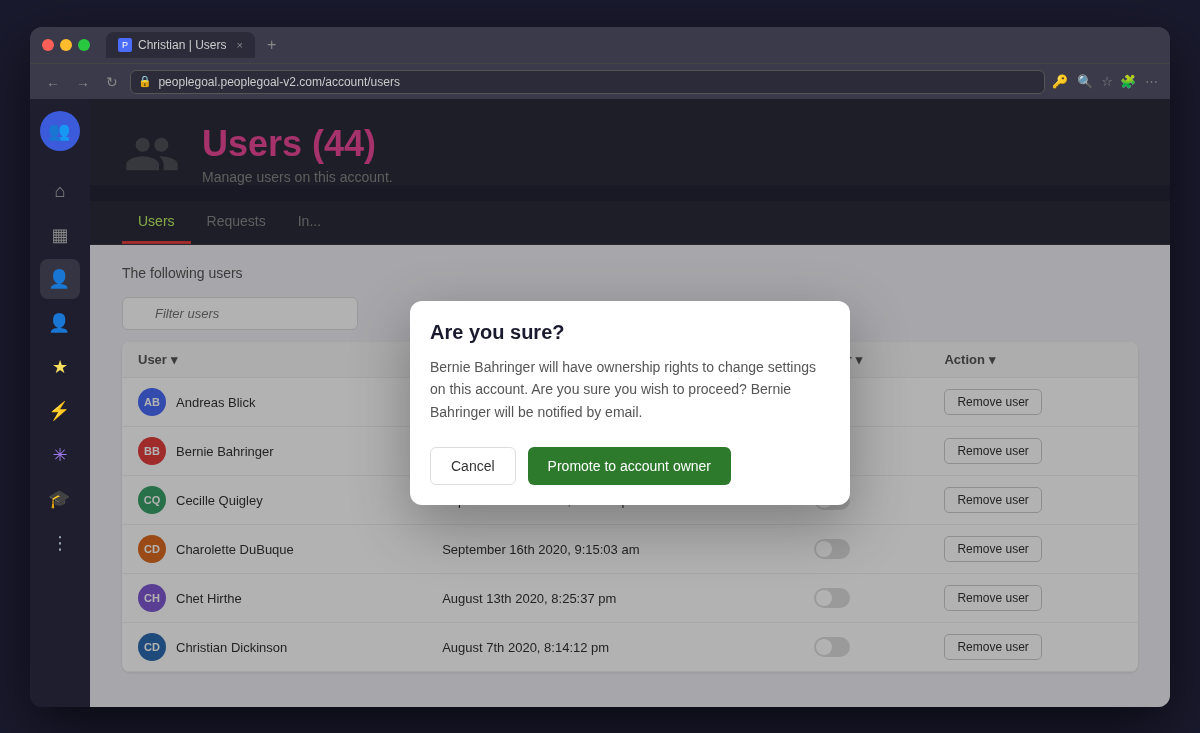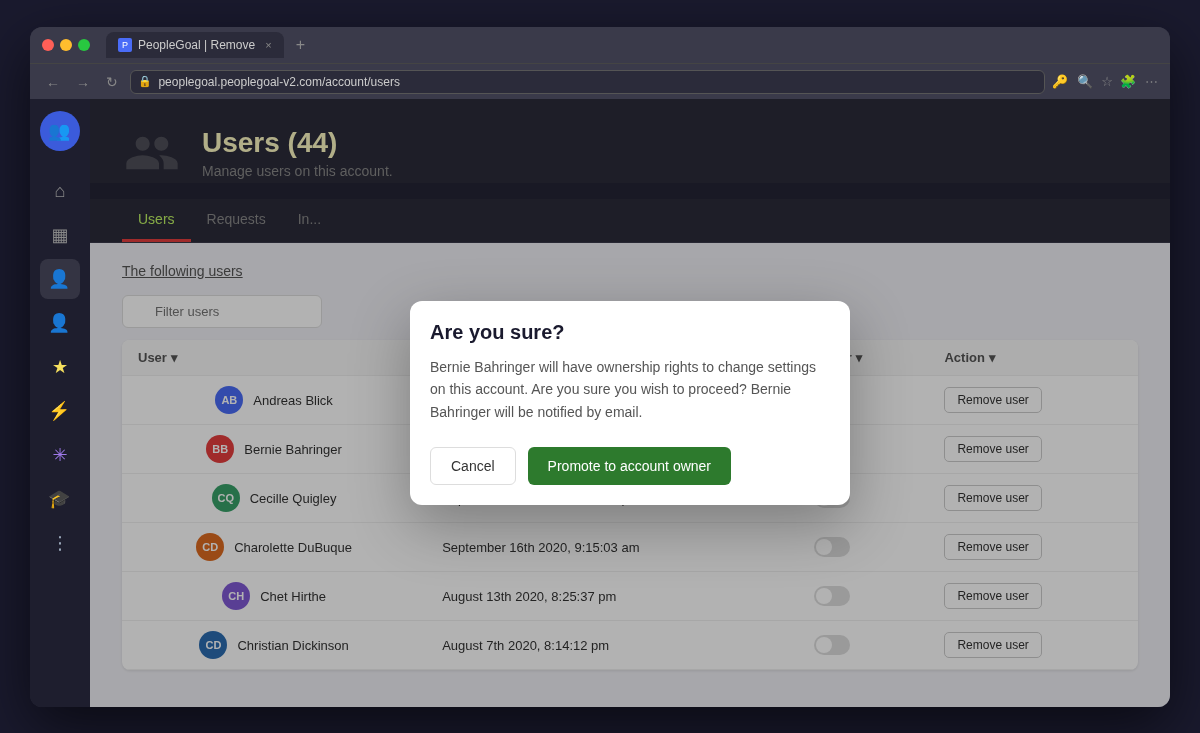--- a/index.html
+++ b/index.html
@@ -194,23 +194,23 @@
       height: 60px;
       display: flex;
       align-items: center;
       justify-content: center;
       opacity: 0.4;
     }
 
     .header-icon svg { width: 56px; height: 56px; fill: #888; }
 
     .header-text h1 {
-      font-size: 28px;
+      font-size: 36px;
       font-weight: 700;
-      color: #fef9c3;
+      color: #ec4899;
     }
 
     .header-text p {
       font-size: 14px;
       color: #888;
       margin-top: 4px;
     }
 
     .tab-nav {
       background: #2b2b3a;
@@ -239,38 +239,38 @@
       padding: 20px 32px;
       background: #f0f0f5;
       height: calc(100% - 140px);
       overflow: auto;
     }
 
     .content-description {
       font-size: 14px;
       color: #555;
       margin-bottom: 16px;
-      text-decoration: underline;
     }
 
     .filter-bar {
       display: flex;
       align-items: center;
       gap: 12px;
       margin-bottom: 12px;
     }
 
     .filter-input {
       border: 1px solid #ddd;
       border-radius: 6px;
       padding: 8px 12px 8px 32px;
       font-size: 13px;
-      width: 200px;
+      width: 236px;
       background: white;
       position: relative;
+      font-style: italic;
     }
 
     .filter-wrapper {
       position: relative;
       display: inline-flex;
       align-items: center;
     }
 
     .filter-search-icon {
       position: absolute;
@@ -303,21 +303,20 @@
       padding: 10px 16px;
       font-size: 13px;
       color: #333;
       border-bottom: 1px solid #f0f0f0;
     }
 
     .user-cell {
       display: flex;
       align-items: center;
       gap: 10px;
-      justify-content: center;
     }
 
     .avatar-placeholder {
       width: 28px;
       height: 28px;
       border-radius: 50%;
       display: flex;
       align-items: center;
       justify-content: center;
       font-size: 11px;
@@ -435,21 +434,21 @@
 
   <div class="browser-titlebar">
     <div class="traffic-lights">
       <div class="tl-red"></div>
       <div class="tl-yellow"></div>
       <div class="tl-green"></div>
     </div>
     <div class="tab-bar">
       <div class="browser-tab">
         <div class="tab-favicon">P</div>
-        <span>PeopleGoal | Remove</span>
+        <span>Christian | Users</span>
         <span class="tab-close">×</span>
       </div>
       <span class="tab-new">+</span>
     </div>
   </div>
 
   <div class="browser-addressbar">
     <span class="nav-btn">←</span>
     <span class="nav-btn">→</span>
     <span class="nav-btn">↻</span>

